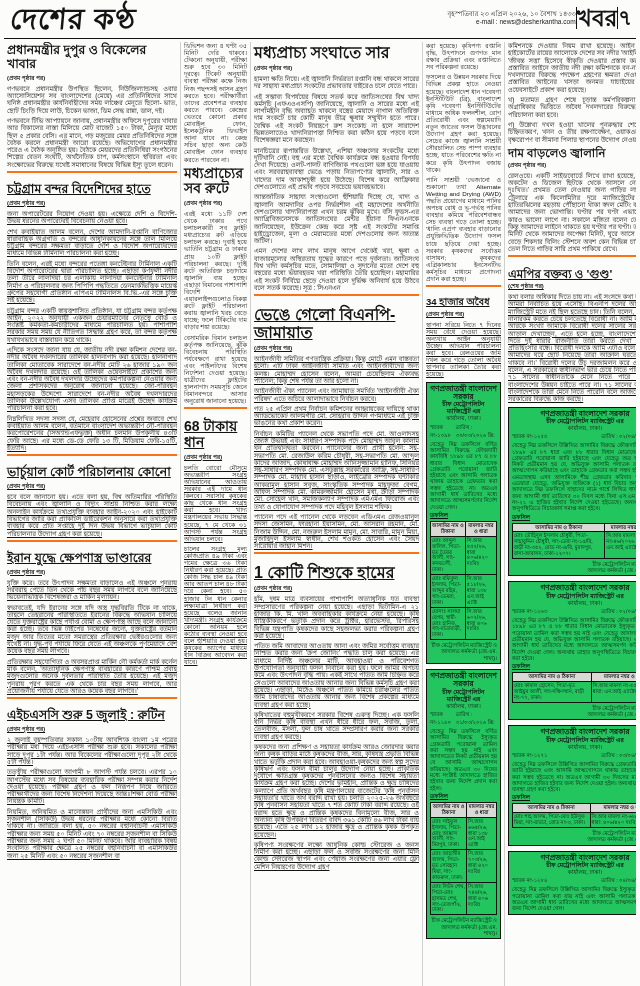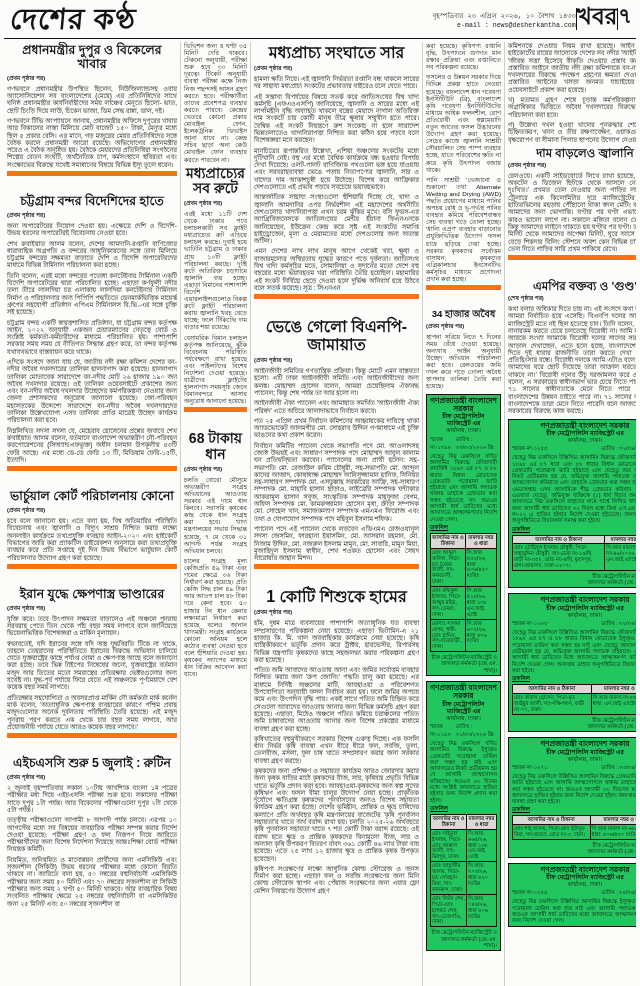--- a/index.html
+++ b/index.html
@@ -3,39 +3,39 @@
 <meta charset="utf-8">
 <style>
   html,body{margin:0;padding:0;background:#e8e8e6;}
   .sheet{position:relative;width:640px;height:986px;margin:0 auto;background:#fcfcfa;
          font-family:"Liberation Sans","DejaVu Sans",sans-serif;color:#141414;
          box-sizing:border-box;padding:4px 4px 0;overflow:hidden;}
   
   .masthead-row{display:flex;justify-content:space-between;align-items:flex-start;height:32px;}
   .logo{font-size:29px;font-weight:bold;line-height:30px;letter-spacing:1px;
         transform:skewX(-5deg);padding-left:6px;white-space:nowrap;}
-  .head-right{display:flex;align-items:flex-end;padding-top:2px;font-family:Liberation Mono, monospace;}
+  .head-right{display:flex;align-items:center;padding-top:2px;}
   .dates{text-align:right;font-size:6.6px;line-height:8.5px;color:#222;}
   .vr{width:1px;height:22px;background:#111;}
   .section-label{font-size:23px;font-weight:bold;line-height:24px;}
   .page-number{font-size:21px;font-weight:bold;line-height:24px;padding-right:4px;}
   .headrule{border:none;border-top:1.5px solid #111;margin:2px 0 3px;}
   
   .cols{display:flex;height:944px;overflow:hidden;}
   .col{box-sizing:border-box;overflow:hidden;padding:0 3px;}
   .col + .col{border-left:1px solid #cfcfcc;}
   .colA{width:176px;flex:none;}
   .colB{width:70px;flex:none;}
   .colM{width:172px;flex:none;}
   .colE{width:82px;flex:none;}
   .colF{width:161px;flex:none;}
   
   .art{margin:0 0 3px;}
-  .art + .art{border-top:5px solid #f97316;padding-top:17px;}
-  h2{margin:2px 0 1px;text-align:center;font-weight:bold;line-height:1.12;}
+  .art + .art{border-top:2px solid #f97316;padding-top:8px;text-decoration:underline;}
+  h2{margin:2px 0 1px;font-weight:bold;line-height:1.12;}
   .colA h2{font-size:12.4px;}
   .colB h2{font-size:14px;}
   .colM h2{font-size:16px;}
   .colE h2{font-size:9.6px;}
   .colF h2{font-size:11.6px;}
   .note{font-size:5.8px;font-weight:bold;margin:1px 0 2px;}
   p.body{font-size:6.4px;line-height:7.3px;text-align:justify;margin:0 0 3px;
          word-break:break-word;hyphens:auto;}
   .colB p.body,.colE p.body{font-size:6.2px;line-height:7.1px;}
   

